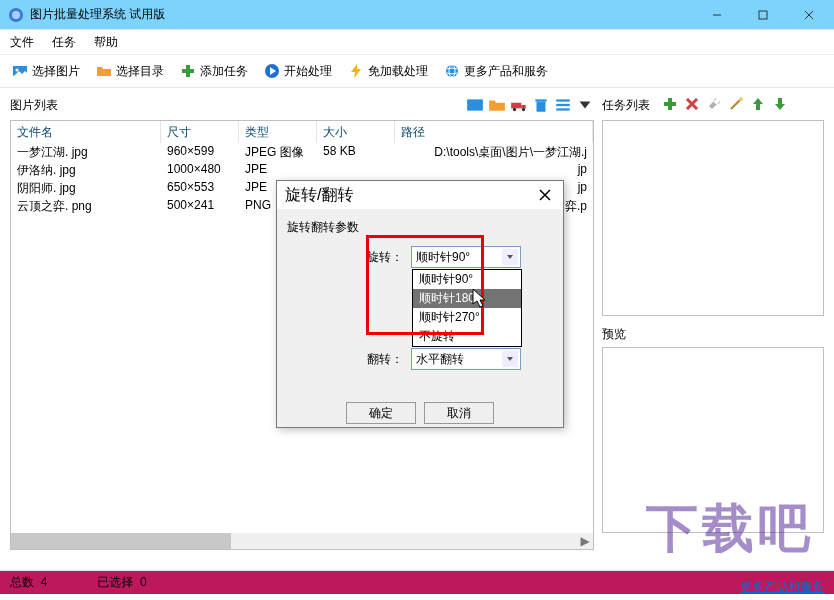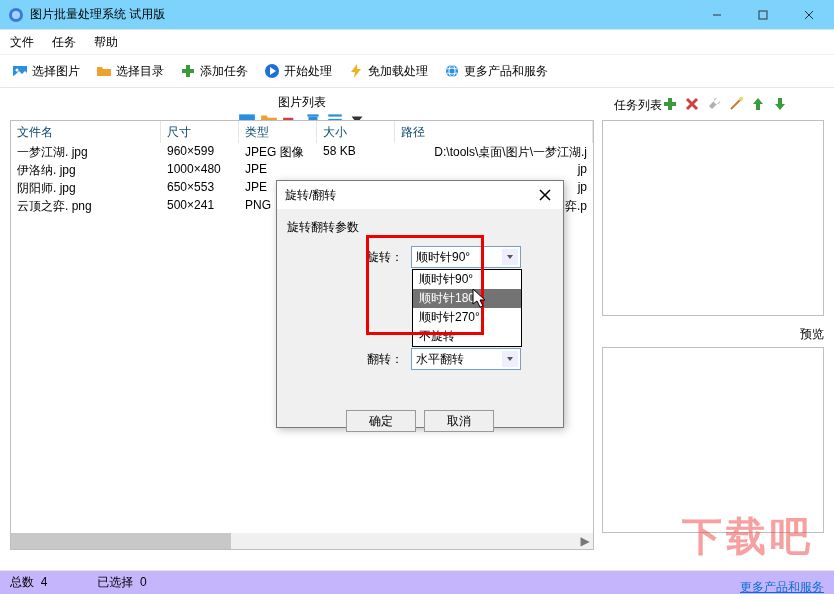--- a/index.html
+++ b/index.html
@@ -12,21 +12,21 @@
 
 .menubar { height: 24px; display: flex; align-items: center; padding: 0 10px; gap: 18px; background:#fff;}
 .menubar .menuitem { color: #000; cursor: default; }
 
 .toolbar { height: 34px; display: flex; align-items: center; padding: 0 6px; gap: 4px; background:#fff; border-top:1px solid #f0f0f0; border-bottom:1px solid #e5e5e5;}
 .tbtn { display: flex; align-items: center; gap: 4px; padding: 3px 6px; cursor: default; }
 .ticon { width: 16px; height: 16px; display: inline-flex; align-items:center; justify-content:center; }
 
 .mainarea { display: flex; height: 482px; }
 .leftpanel { width: 598px; padding: 6px 4px 0 10px; display:flex; flex-direction:column; }
-.leftpanel .panel-head { display:flex; align-items:center; height: 22px; flex-direction: column;}
+.leftpanel .panel-head { display:flex; align-items:center; height: 22px;}
 .leftpanel .panel-title { flex:1; color:#000; }
 .mini-toolbar { display:flex; gap:4px; }
 .mini-toolbar .mbtn { width:18px; height:18px; display:flex; align-items:center; justify-content:center; cursor:default;}
 
 .tablewrap { border:1px solid #bfbfbf; margin-top:4px; height: 430px; position:relative; background:#fff; overflow:hidden;}
 .thead { display:flex; height:22px; background:#fff; }
 .thead .th { padding:3px 6px; color:#0c4a6e; border-right:1px solid #e5e5e5; }
 .tbody { overflow:hidden; }
 .trow { display:flex; height:18px; }
 .trow .td { padding:1px 6px; color:#000; white-space:nowrap; overflow:hidden;}
@@ -34,52 +34,52 @@
 .col-dim { width:78px; }
 .col-type { width:78px; }
 .col-size { width:78px; }
 .col-path { flex:1; }
 
 .hscroll { position:absolute; bottom:0; left:0; right:0; height:16px; background:#f0f0f0; }
 .hscroll .thumb { position:absolute; left:0; top:0; bottom:0; width:220px; background:#c8c8c8; }
 .hscroll .arrow { position:absolute; top:0; bottom:0; width:16px; background:#f0f0f0; display:flex;align-items:center;justify-content:center;color:#777;}
 .hscroll .arrow.r { right:0; }
 
-.rightpanel { flex:1; padding: 6px 10px 0 4px; display:flex; flex-direction:column;text-align:right; }
+.rightpanel { flex:1; padding: 6px 10px 0 4px; display:flex; flex-direction:column; }
 .task-head { display:flex; align-items:center; height:22px; }
 .task-title { width: 60px; color:#000;}
 .task-icons { display:flex; gap:6px; align-items:center;}
 .taskbox { border:1px solid #bfbfbf; margin-top:4px; height:196px; background:#fff;}
 .preview-title { margin-top:10px; color:#000;}
 .previewbox { border:1px solid #bfbfbf; margin-top:4px; height:186px; background:#fff;}
 
-.statusbar { height:24px; border-top:1px solid #e5e5e5; display:flex; align-items:center; padding:0 10px; background:#c4b5fd;}
+.statusbar { height:24px; border-top:1px solid #e5e5e5; display:flex; align-items:center; padding:0 10px; background:#be185d;}
 .statusbar .sitem { margin-right: 50px; color:#000;}
 
 .footerlink { position:absolute; bottom:4px; right:10px; color:#0b6cd6; text-decoration:underline; }
 
 .dialog { position:absolute; left:276px; top:180px; width:288px; height:248px; background:#f0f0f0; border:1px solid #7a7a7a; box-shadow:2px 2px 8px rgba(0,0,0,0.25); }
 .dtitle { height:28px; background:#fff; display:flex; align-items:center; padding:0 8px; }
-.dtitle .t { flex:1; color:#000; font-size:12px;}
+.dtitle .t { flex:1; color:#000; font-size:16px;}
 .dtitle .close { width:20px; height:20px; display:flex; align-items:center; justify-content:center; color:#000;}
 .dgroup { margin:10px 10px 0 10px; }
 .dgroup-title { color:#000; margin-bottom: 8px;}
 .drow { display:flex; align-items:center; margin: 10px 0 8px 0; justify-content: center; }
 .drow .lbl { width: 60px; text-align:right; color:#000; margin-right:8px;}
 .redbox { position:absolute; border:3px solid #e00; z-index:60; pointer-events:none;}
 .selbox { width:110px; height:22px; border:1px solid #7a9fc6; background:#fff; position:relative; display:flex; align-items:center; padding:0 4px; }
 .selbox .chev { position:absolute; right:2px; top:2px; bottom:2px; width:16px; display:flex; align-items:center; justify-content:center; color:#555; background:#eef;}
 .drop { position:absolute; left:0; top:22px; width:110px; border:1px solid #000; background:#fff; z-index:50;}
 .drop .opt { padding:1px 6px; color:#000; white-space:nowrap;}
 .drop .opt.hl { background:#737373; color:#fff; }
-.dbuttons { display:flex; justify-content:center; gap:8px; margin-top: 40px;}
+.dbuttons { display:flex; justify-content:center; gap:8px; margin-top: 32px;}
 .dbuttons .btn { width:70px; height:22px; border:1px solid #999; background:#efefef; display:flex; align-items:center; justify-content:center; color:#000;}
 
 .cursor-arrow { position:absolute; z-index:100; pointer-events:none;}
-.watermark { position:absolute; right:20px; bottom:36px; font-size:40px; color:#ef4444; font-weight:bold; letter-spacing:4px; opacity:0.5; z-index:0;text-align:right;}
+.watermark { position:absolute; right:20px; bottom:36px; font-size:52px; color:#4c1d95; font-weight:bold; letter-spacing:4px; opacity:0.5; z-index:0;text-align:right;}
 </style>
 </head>
 <body>
 
 <div class="titlebar">
   <span class="app-icon">
     <svg viewBox="0 0 16 16">
         <circle cx="8" cy="8" r="7" fill="#3a7bd5"></circle>
         <circle cx="8" cy="8" r="4" fill="#a8d0ff"></circle>
       </svg>

